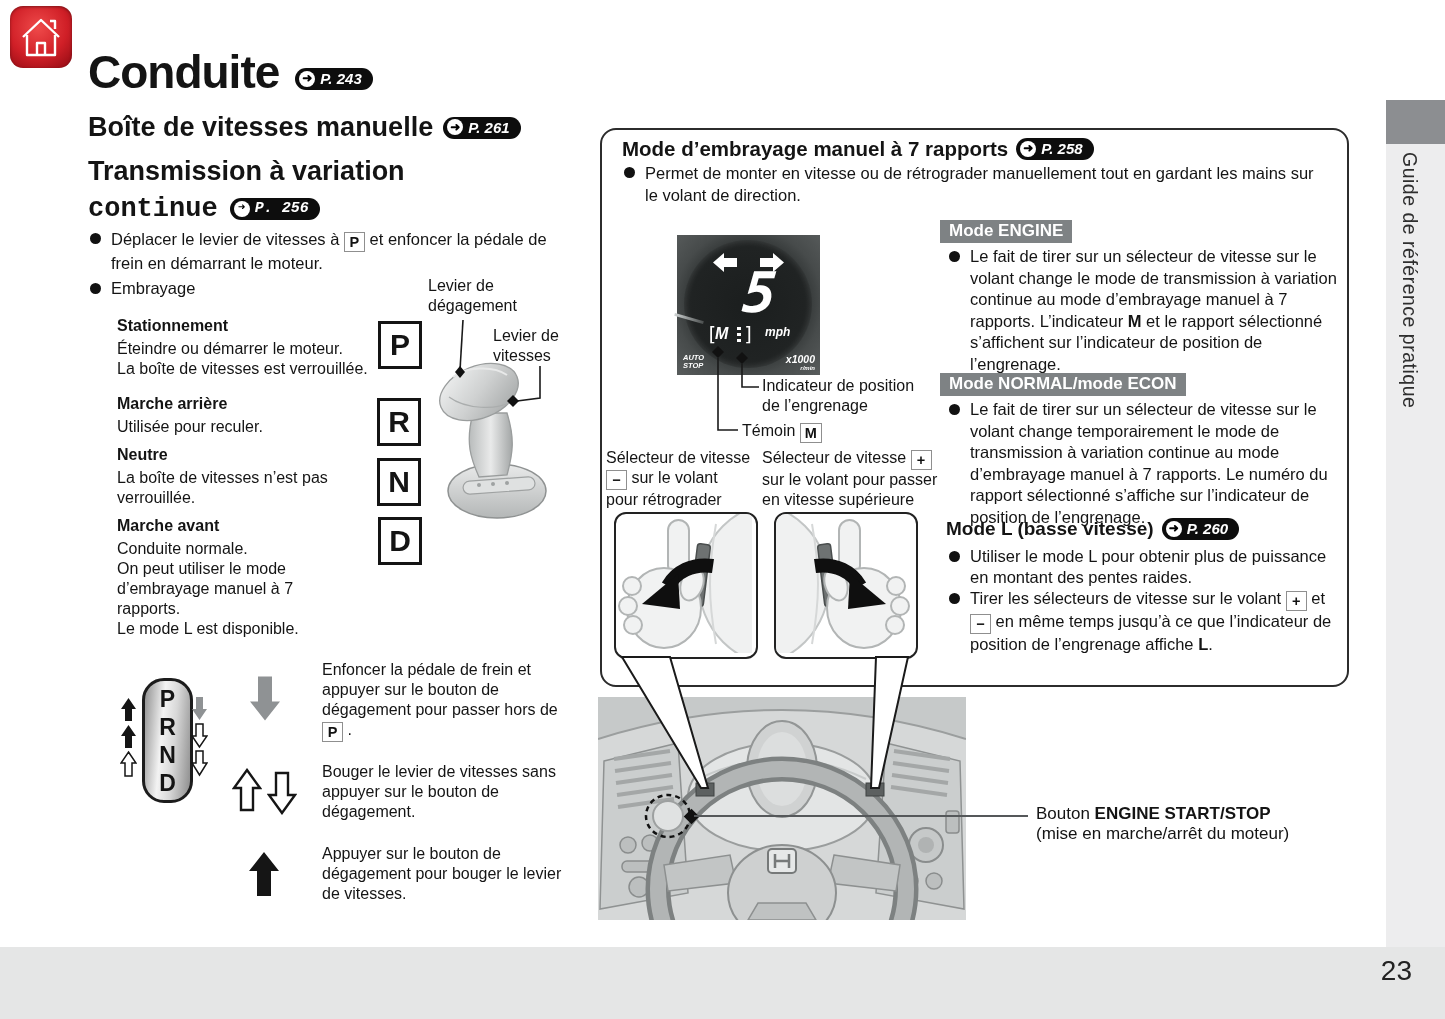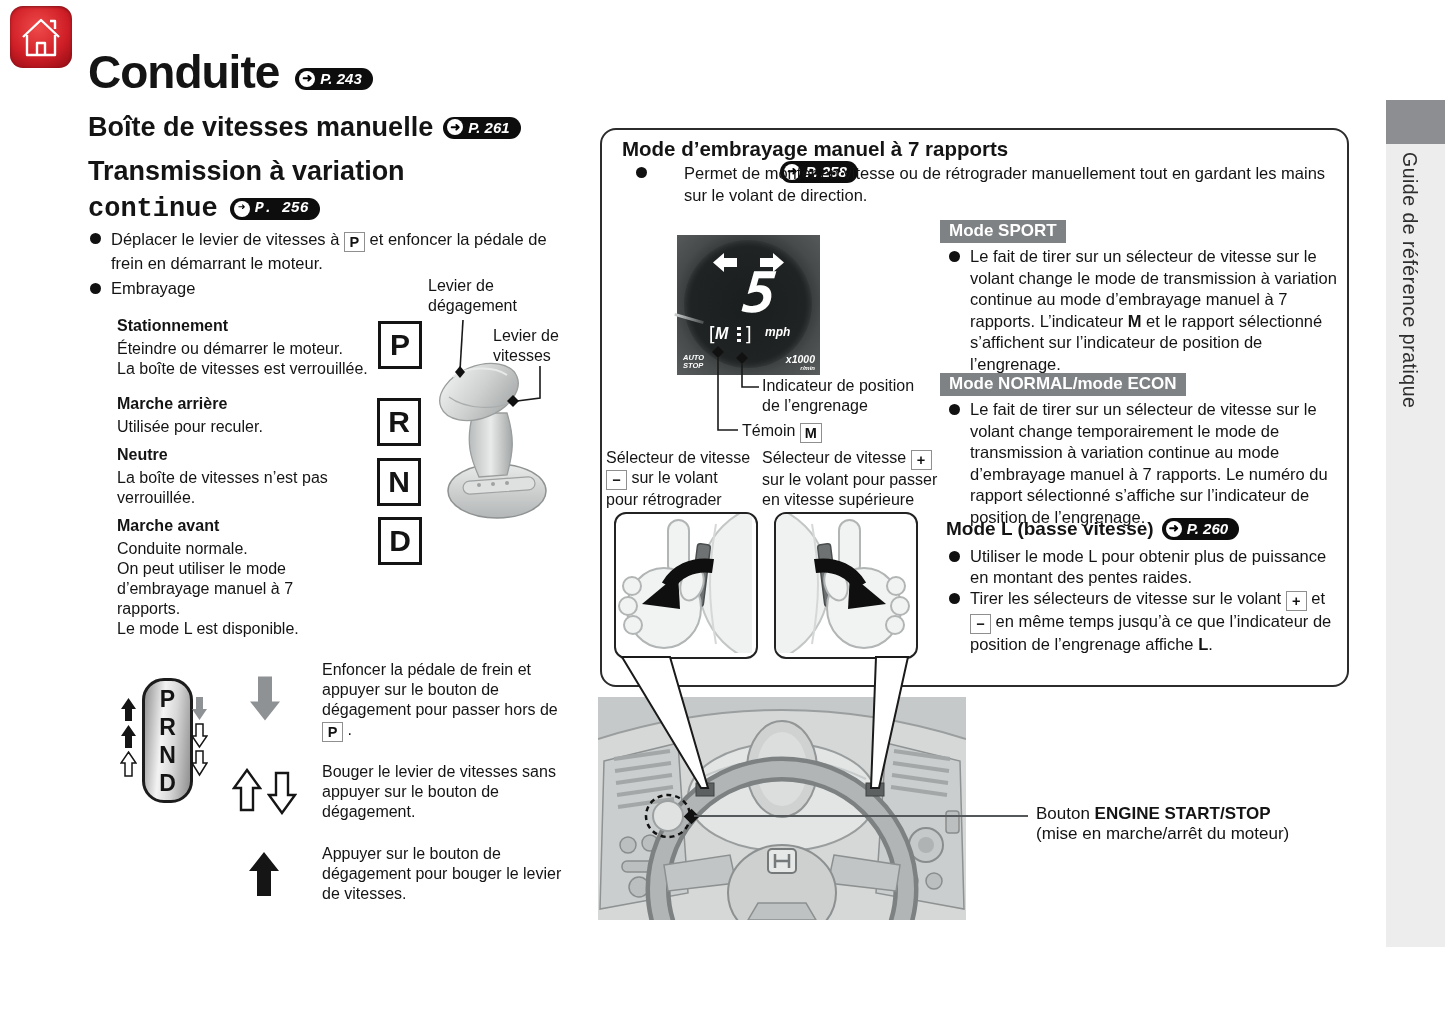--- a/index.html
+++ b/index.html
@@ -202,29 +202,29 @@
   </svg>
 
   <div class="abs txt" style="left:322px;top:660px;width:250px;">
     <span>Enfoncer la pédale de frein et appuyer sur le bouton de dégagement pour passer hors de </span><span class="key">P</span><span> .</span>
   </div>
   <div class="abs txt" style="left:322px;top:762px;width:250px;">Bouger le levier de vitesses sans appuyer sur le bouton de dégagement.</div>
   <div class="abs txt" style="left:322px;top:844px;width:245px;">Appuyer sur le bouton de dégagement pour bouger le levier de vitesses.</div>
 
   <div class="panel">
 
-    <div class="flexrow" style="position:absolute;left:20px;top:7px;align-items:center;flex-direction:column;">
+    <div class="flexrow" style="position:absolute;left:20px;top:7px;align-items:center;">
       <div style="font-size:20.5px;font-weight:bold;">Mode d’embrayage manuel à 7 rapports</div>
       <span class="badge" style="margin-left:8px;">
           <span class="arr">➜</span>
           <span>P. 258</span>
         </span>
     </div>
 
-    <div class="flexrow" style="position:absolute;left:34px;top:32px;width:706px;gap:27px;">
+    <div class="flexrow" style="position:absolute;left:22px;top:32px;width:706px;">
       <span class="dot"></span>
       <div class="txt" style="width:685px;line-height:22px;font-size:16.5px;">Permet de monter en vitesse ou de rétrograder manuellement tout en gardant les mains sur le volant de direction.</div>
     </div>
 
     <div class="disp">
       <div class="dcirc"></div>
       <svg class="abs" style="left:36px;top:18px;" width="24" height="19" viewBox="0 0 24 19">
         <polygon points="0,9.5 11,0 11,5 24,5 24,14 11,14 11,19" fill="#fff"></polygon>
       </svg>
       <svg class="abs" style="left:83px;top:18px;" width="24" height="19" viewBox="0 0 24 19">
@@ -303,21 +303,21 @@
           <circle cx="120" cy="72" r="9"></circle>
             <circle cx="124" cy="92" r="9"></circle>
             <circle cx="119" cy="111" r="9"></circle>
           <ellipse cx="60" cy="70" rx="11" ry="17" transform="rotate(-18 60 70)"></ellipse>
         </g>
         <path d="M39,52 C60,49 76,58 84,72" fill="none" stroke="#0f0f0f" stroke-width="14"></path>
         <polygon points="110,90 74,60 72,95" fill="#0f0f0f"></polygon>
       </svg>
     </div>
 
-    <span class="modebadge" style="position:absolute;left:338px;top:90px;">Mode SPORT</span>
+    <span class="modebadge" style="position:absolute;left:338px;top:90px;">Mode ENGINE</span>
     <div class="flexrow" style="position:absolute;left:347px;top:116px;">
       <span class="dot"></span>
       <div class="txt" style="width:372px;line-height:21.5px;font-size:16.5px;">
         <span>Le fait de tirer sur un sélecteur de vitesse sur le volant change le mode de transmission à variation continue au mode d’embrayage manuel à 7 rapports. L’indicateur </span><b>M</b><span> et le rapport sélectionné s’affichent sur l’indicateur de position de l’engrenage.</span>
       </div>
     </div>
 
     <span class="modebadge" style="position:absolute;left:338px;top:243px;">Mode NORMAL/mode ECON</span>
     <div class="flexrow" style="position:absolute;left:347px;top:269px;">
       <span class="dot"></span>
@@ -402,14 +402,17 @@
   <div class="abs" style="left:694px;top:815px;width:334px;height:0;border-top:2px solid #55585a;"></div>
   <div class="abs" style="left:1036px;top:804px;font-size:17px;line-height:20px;">
     <div><span>Bouton </span><b>ENGINE START/STOP</b></div>
     <div>(mise en marche/arrêt du moteur)</div>
   </div>
 
   <div class="sidebar-tab"></div>
   <div class="sidebar-strip"></div>
   <div class="vtext">Guide de référence pratique</div>
 
+  <div class="footer">
+    <div class="pagenum">23</div>
+  </div>
 
 </div>
 
 </body></html>

